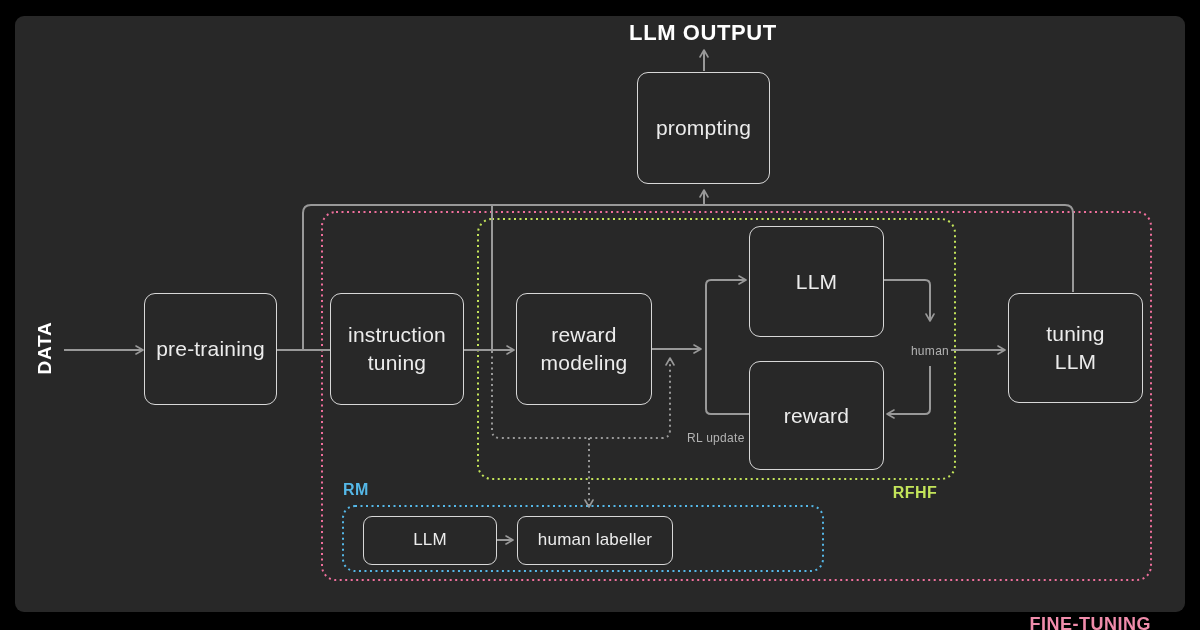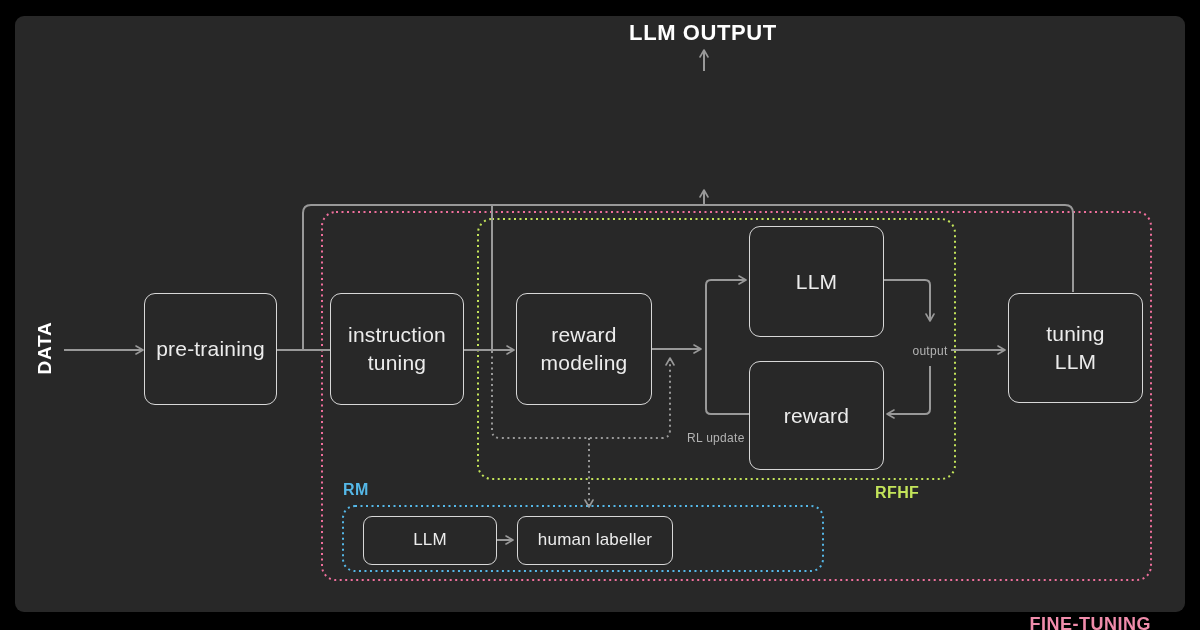--- a/index.html
+++ b/index.html
@@ -18,21 +18,21 @@
     display:flex;align-items:center;justify-content:center;text-align:center;
     color:#ececec;font-size:21px;line-height:1.32;font-weight:400;
     white-space:pre-line;letter-spacing:.2px;
   }
   .node.small{font-size:17px;border-radius:9px;}
   .lbl{position:absolute;color:#ececec;}
   .lbl.title{font-size:22px;font-weight:700;color:#fff;letter-spacing:.6px;text-align:center;}
   .lbl.muted{font-size:12px;color:#b3b3b3;letter-spacing:.3px;}
   .lbl.group{font-size:16px;font-weight:700;letter-spacing:.4px;}
   .lbl.rm{color:#55b8e8;}
-  .lbl.rlhf{color:#c3e45a;text-align:left;}
+  .lbl.rlhf{color:#c3e45a;text-align:center;}
   .lbl.ft{color:#f08cab;font-size:18px;text-align:right;letter-spacing:.5px;margin-top:28px;}
   .data-label{
     position:absolute;left:18px;top:321px;width:54px;height:54px;
     display:flex;align-items:center;justify-content:center;
   }
   .data-label span{
     transform:rotate(-90deg);font-size:19px;font-weight:700;color:#fff;letter-spacing:.8px;
   }
 </style>
 </head>
@@ -68,20 +68,21 @@
       <path d="M497 540 H513" marker-end="url(#arr)"></path>
       <path d="M652 540 H668" marker-end="url(#arr)"></path>
     </g>
 
     <g stroke="#999999" stroke-width="2" fill="none" stroke-dasharray="2 3.5">
       <path d="M492 351 V430 Q492 438 500 438 H662 Q670 438 670 430 V358" marker-end="url(#arr)"></path>
       <path d="M589 438 V507" marker-end="url(#arr)"></path>
     </g>
   </svg>
 
+  <div class="node" style="left:637px;top:72px;width:133px;height:112px;"><span>prompting</span></div>
 
   <div class="node" style="left:144px;top:293px;width:133px;height:112px;"><span>pre-training</span></div>
 
   <div class="node" style="left:330px;top:293px;width:134px;height:112px;"><span>instruction
 tuning</span></div>
 
   <div class="node" style="left:516px;top:293px;width:136px;height:112px;"><span>reward
 modeling</span></div>
 
   <div class="node" style="left:749px;top:226px;width:135px;height:111px;"><span>LLM</span></div>
@@ -95,21 +96,21 @@
 
   <div class="node small" style="left:517px;top:516px;width:156px;height:49px;"><span>human labeller</span></div>
 
 
   <div class="lbl title" style="left:603px;top:20px;width:200px;">LLM OUTPUT</div>
 
   <div class="data-label">
     <span>DATA</span>
   </div>
 
-  <div class="lbl muted" style="left:895px;top:344px;width:70px;text-align:center;">output</div>
+  <div class="lbl muted" style="left:895px;top:344px;width:70px;text-align:center;">human</div>
 
   <div class="lbl muted" style="left:687px;top:431px;width:90px;">RL update</div>
 
   <div class="lbl group rm" style="left:343px;top:481px;">RM</div>
 
   <div class="lbl group rlhf" style="left:875px;top:484px;width:80px;">RFHF</div>
 
   <div class="lbl group ft" style="left:951px;top:586px;width:200px;">FINE-TUNING</div>
 </div>
 

